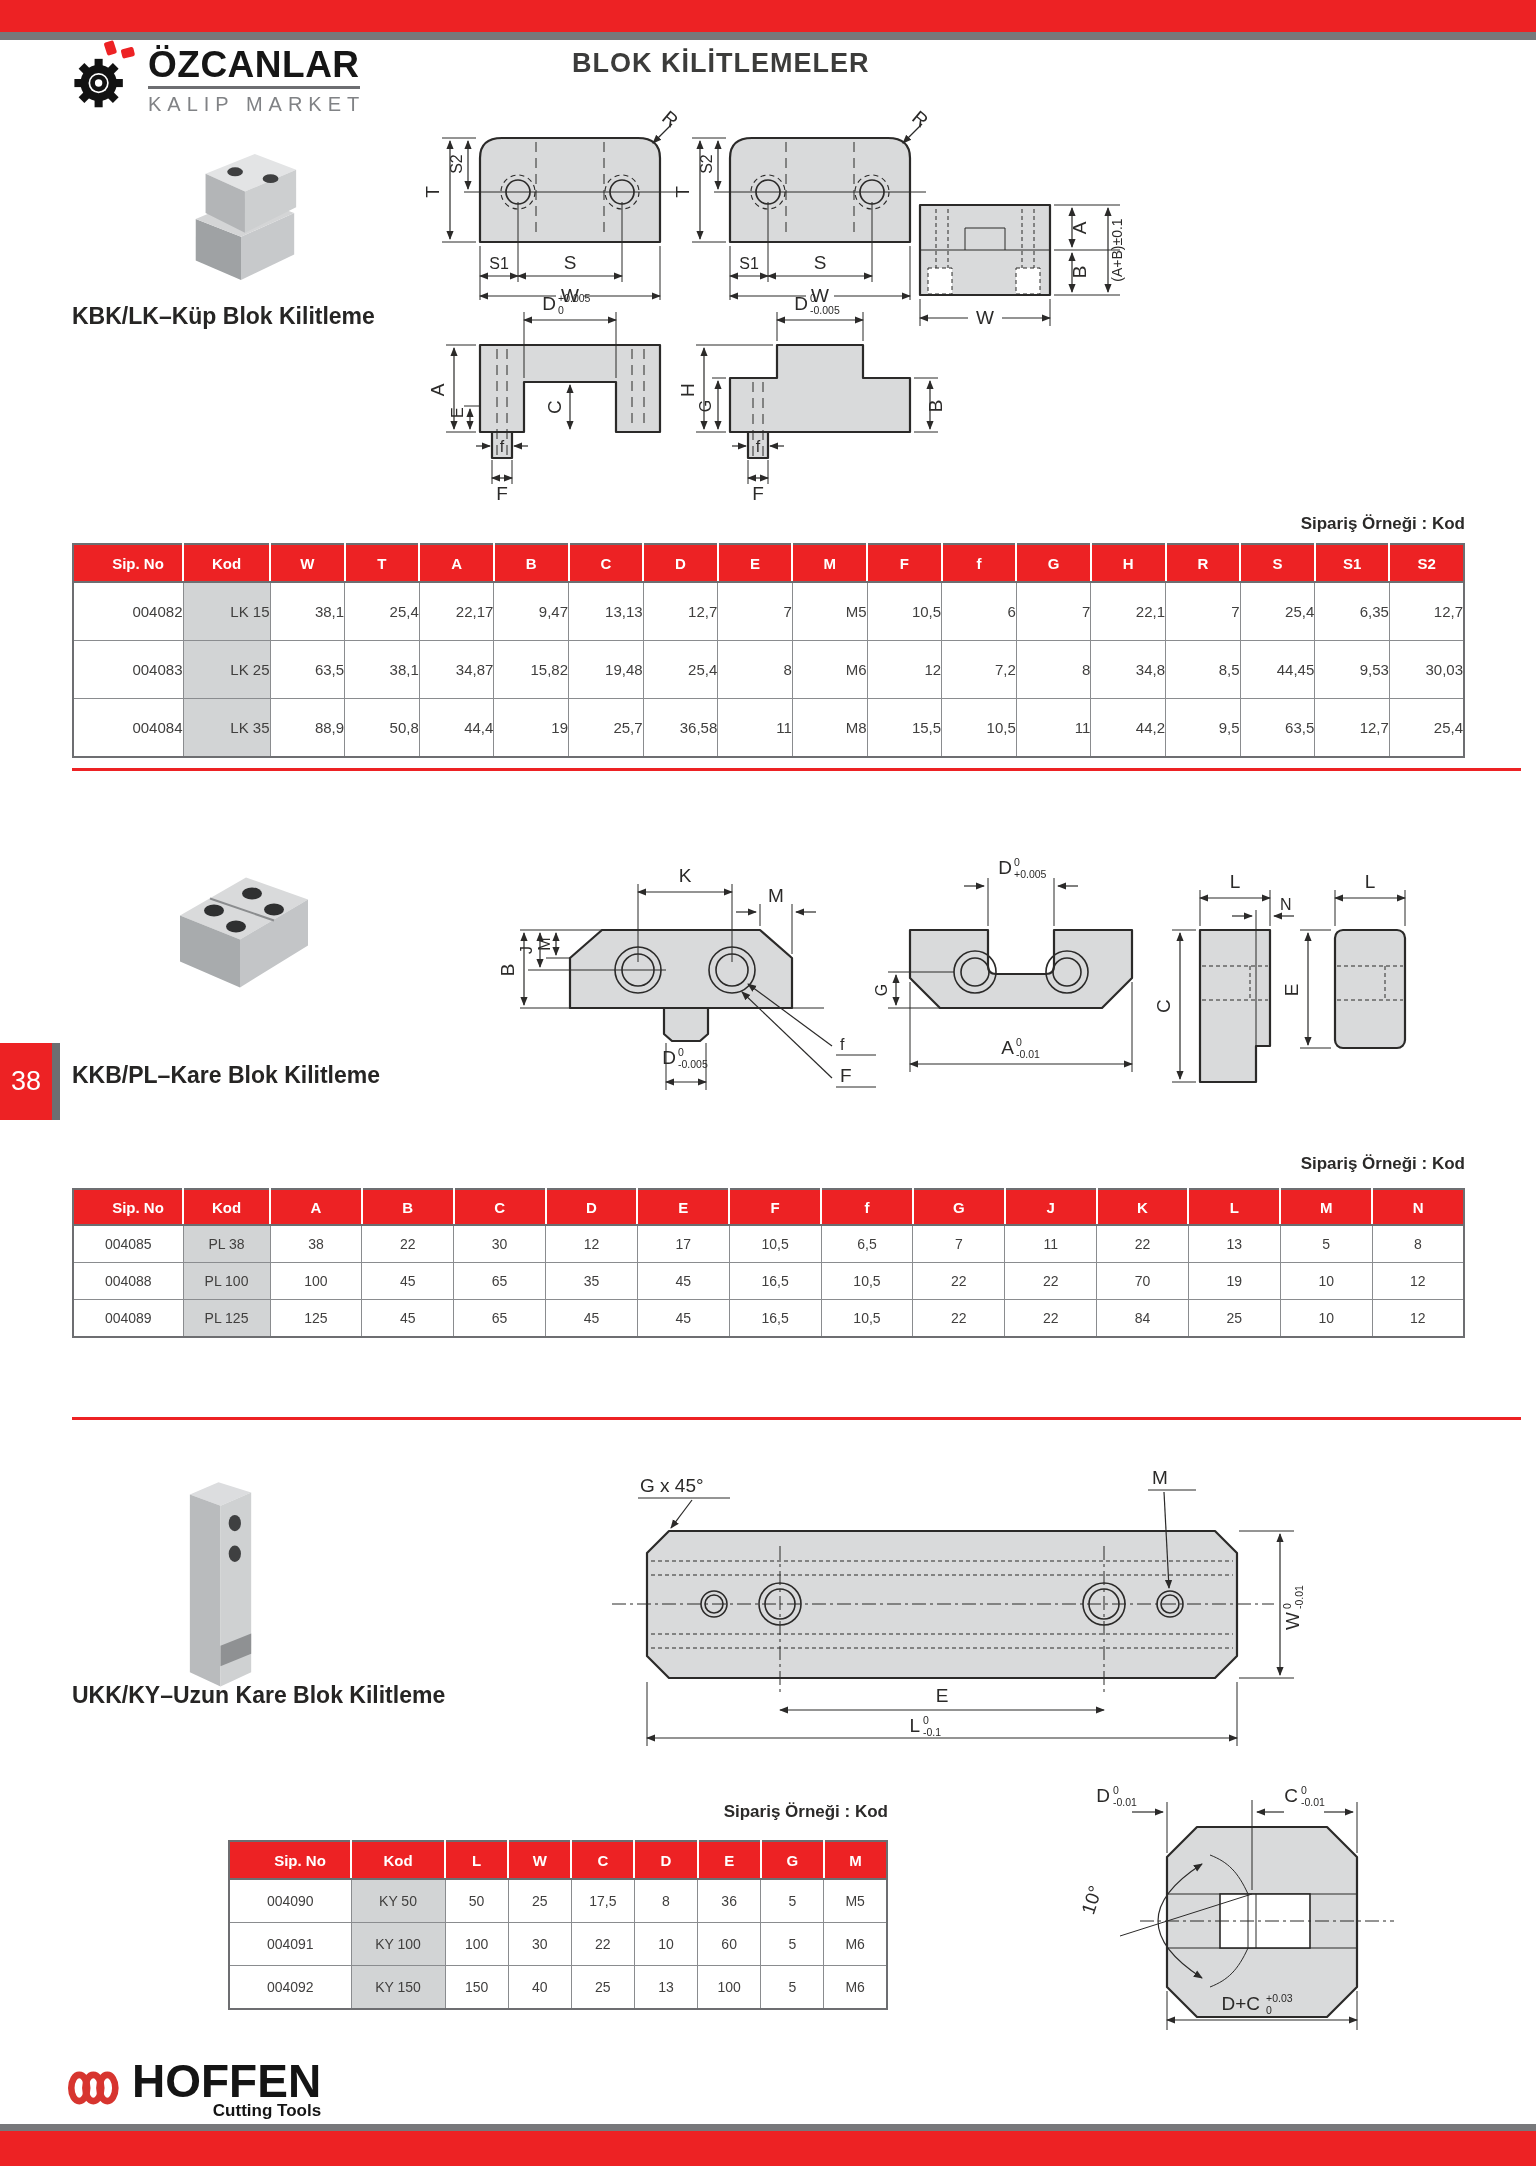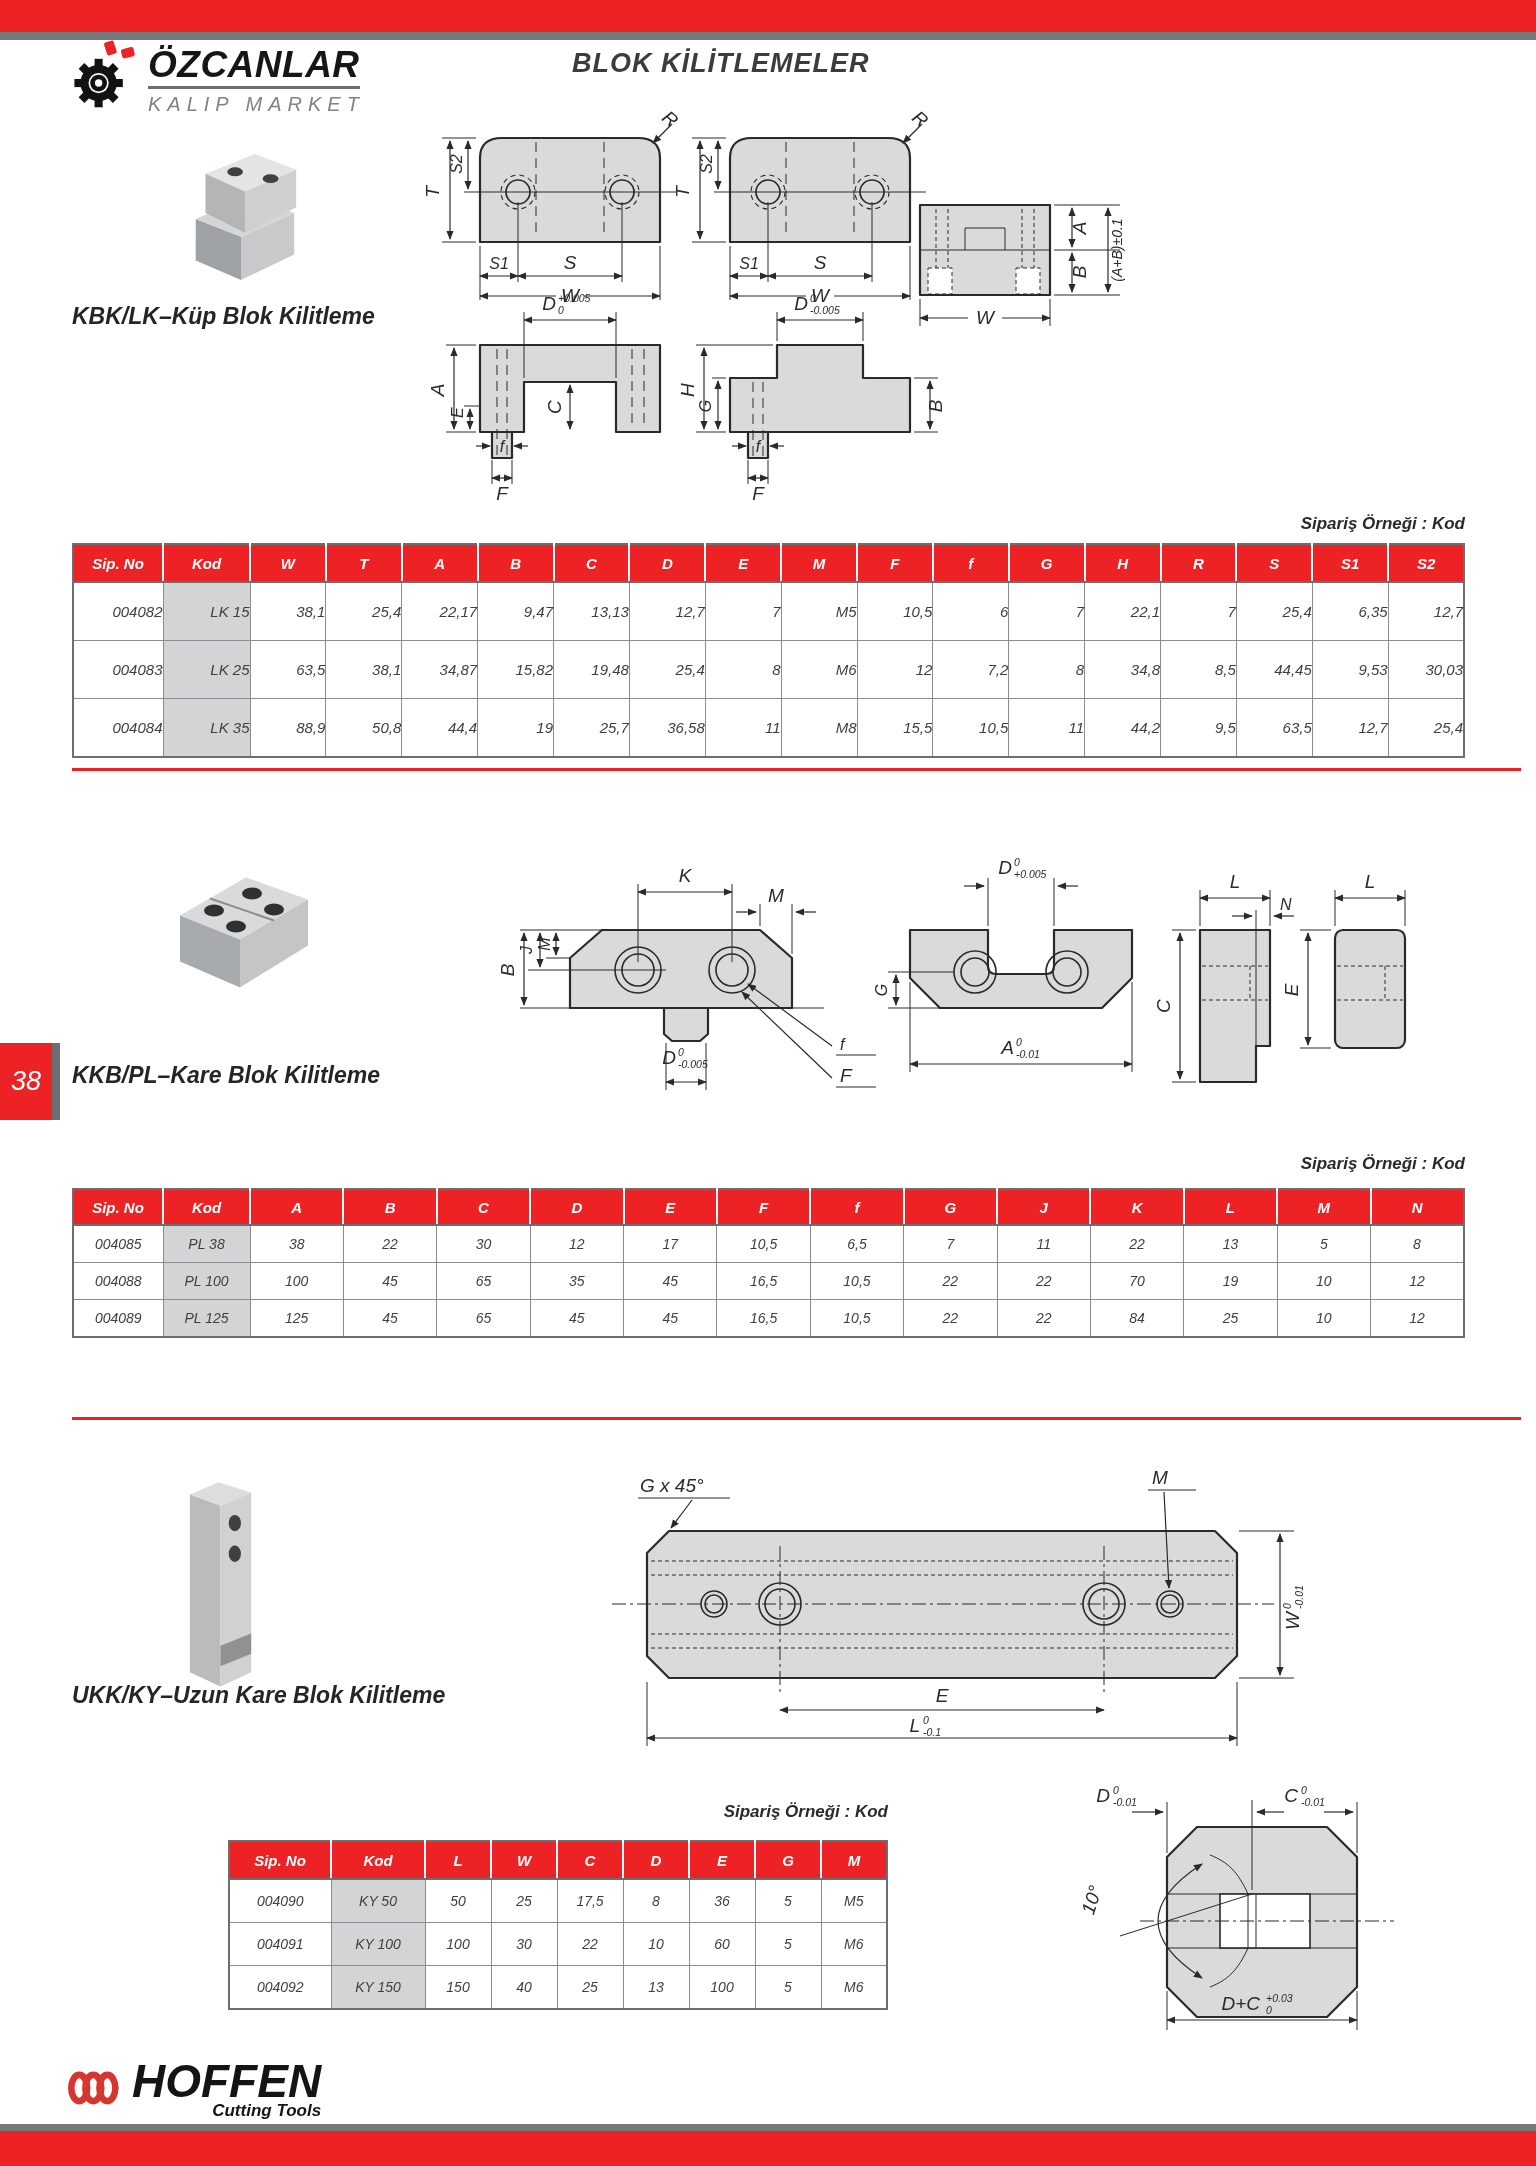--- a/index.html
+++ b/index.html
@@ -1,18 +1,18 @@
 <!DOCTYPE html>
 <html><head>
 <meta charset="utf-8">
 <style>
   :root{ --red:#ED2224; --ink:#2b2a29; --gray:#77787b; }
   html,body{margin:0;padding:0;background:#fff;}
   body{font-family:"Liberation Sans",sans-serif;color:var(--ink);}
-  .page{position:relative;width:1536px;height:2166px;background:#fff;overflow:hidden;font-style:italic;}
+  .page{position:relative;width:1536px;height:2166px;background:#fff;overflow:hidden;}
   .bar{position:absolute;left:0;width:1536px;}
   .bar-top-red{top:0;height:32px;background:var(--red);}
   .bar-top-gray{top:32px;height:8px;background:var(--gray);}
   .bar-bot-gray{top:2124px;height:7px;background:var(--gray);}
   .bar-bot-red{top:2131px;height:35px;background:var(--red);}
 
   .gear{position:absolute;left:70px;top:40px;width:68px;height:74px;}
   .brand{position:absolute;left:148px;top:46px;width:260px;}
   .brand-name{font-size:37px;font-weight:800;letter-spacing:.5px;color:#161616;line-height:1;}
   .brand-rule{height:3px;background:#6d6e71;margin:3px 0 4px 0;width:212px;}
@@ -50,21 +50,21 @@
   .dim{stroke:var(--ink);stroke-width:1.2;fill:none;}
   .dash{stroke-dasharray:10 6;}
   .dash2{stroke-dasharray:4 3;}
   .dd{stroke-dasharray:14 4 3 4;}
   .hole{fill:none;stroke:var(--ink);stroke-width:1.7;}
   .hole2{fill:none;stroke:var(--ink);stroke-width:1.6;}
   .fd{stroke-dasharray:5 4;stroke-width:1.1;}
 
   .dtable{position:absolute;border-collapse:collapse;table-layout:fixed;background:#fff;border:2.5px solid #6d6e71;}
   .dtable th{background:var(--red);color:#fff;font-weight:700;font-size:15px;border-left:2px solid #fff;border-right:2px solid #fff;border-bottom:2px solid #6d6e71;padding:0;}
-  .dtable th:first-child{border-left:none;}
+  .dtable th:first-child{border-left:none;padding-left:20px;}
   .dtable th:last-child{border-right:none;}
   .dtable td{border:1.5px solid #8a8c8f;color:#403f3e;text-align:center;font-size:15px;padding:0;}
   .dtable td.kod{background:#d2d4d5;}
   .t1{left:72px;top:543px;width:1393px;}
   .t1 th{height:36px;} .t1 td{height:57px;text-align:right;}
   .t1 th.c0{width:88px;} .t1 th.c1{width:85px;}
   .t2{left:72px;top:1188px;width:1393px;}
   .t2 th{height:34px;} .t2 td{height:36px;font-size:14px;}
   .t2 th.c0{width:88px;} .t2 th.c1{width:85px;}
   .t3{left:228px;top:1840px;width:660px;}

